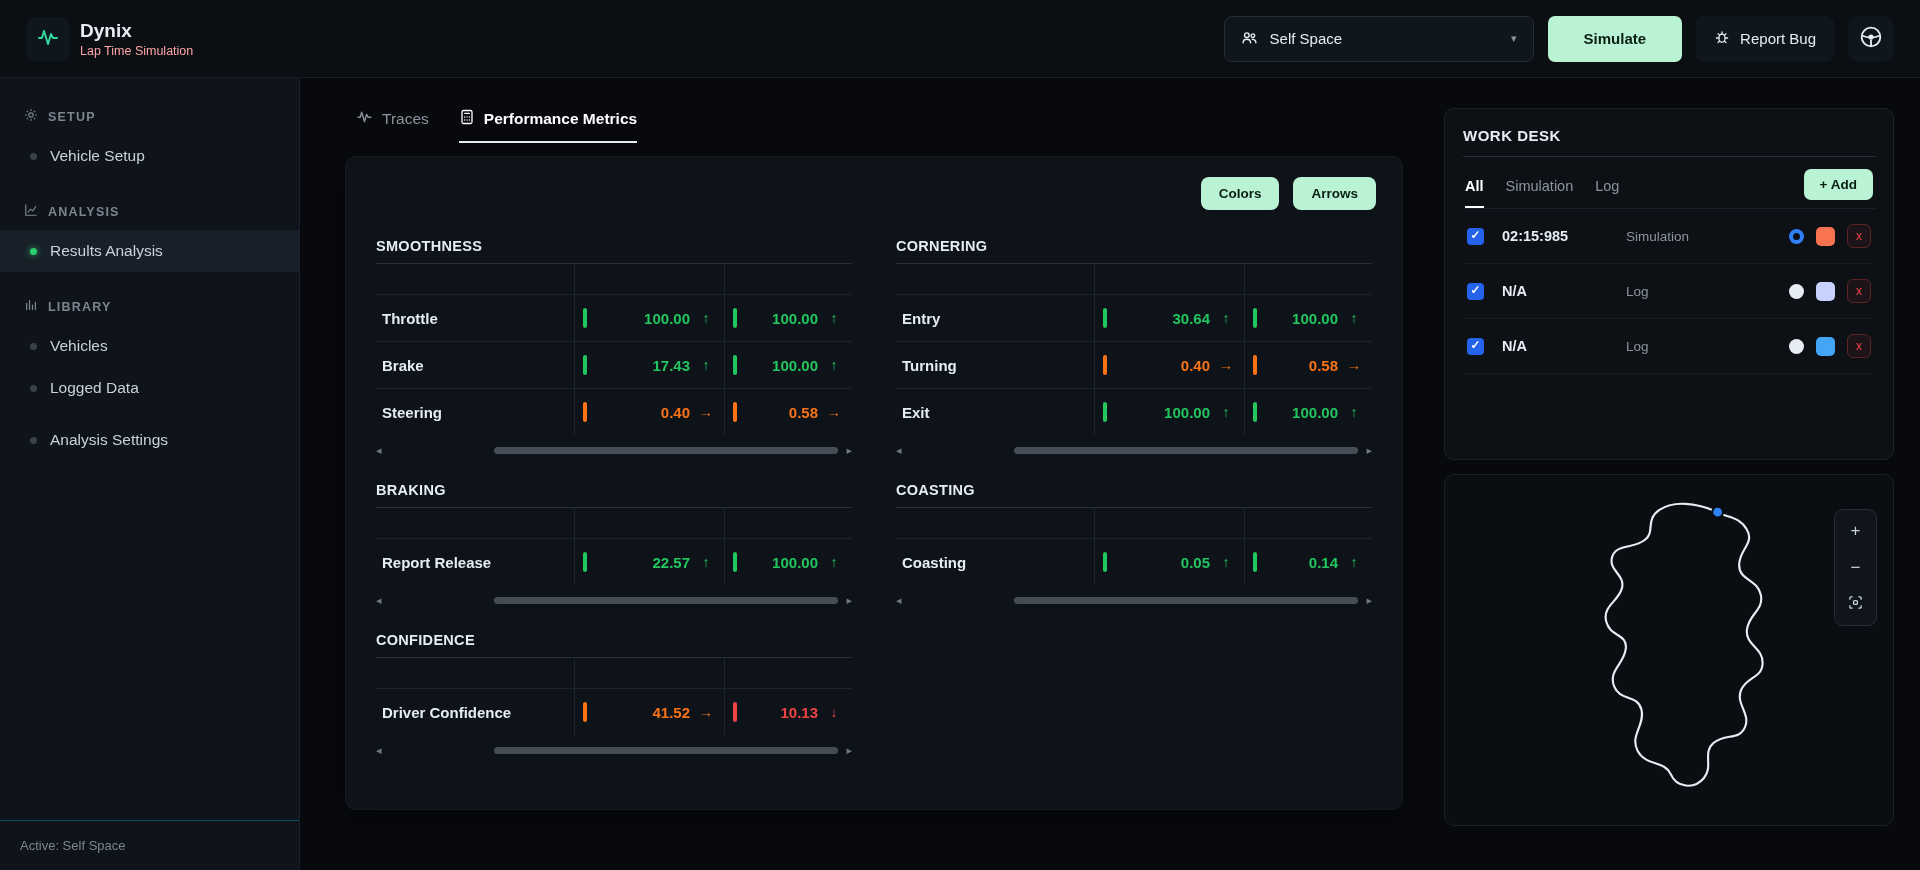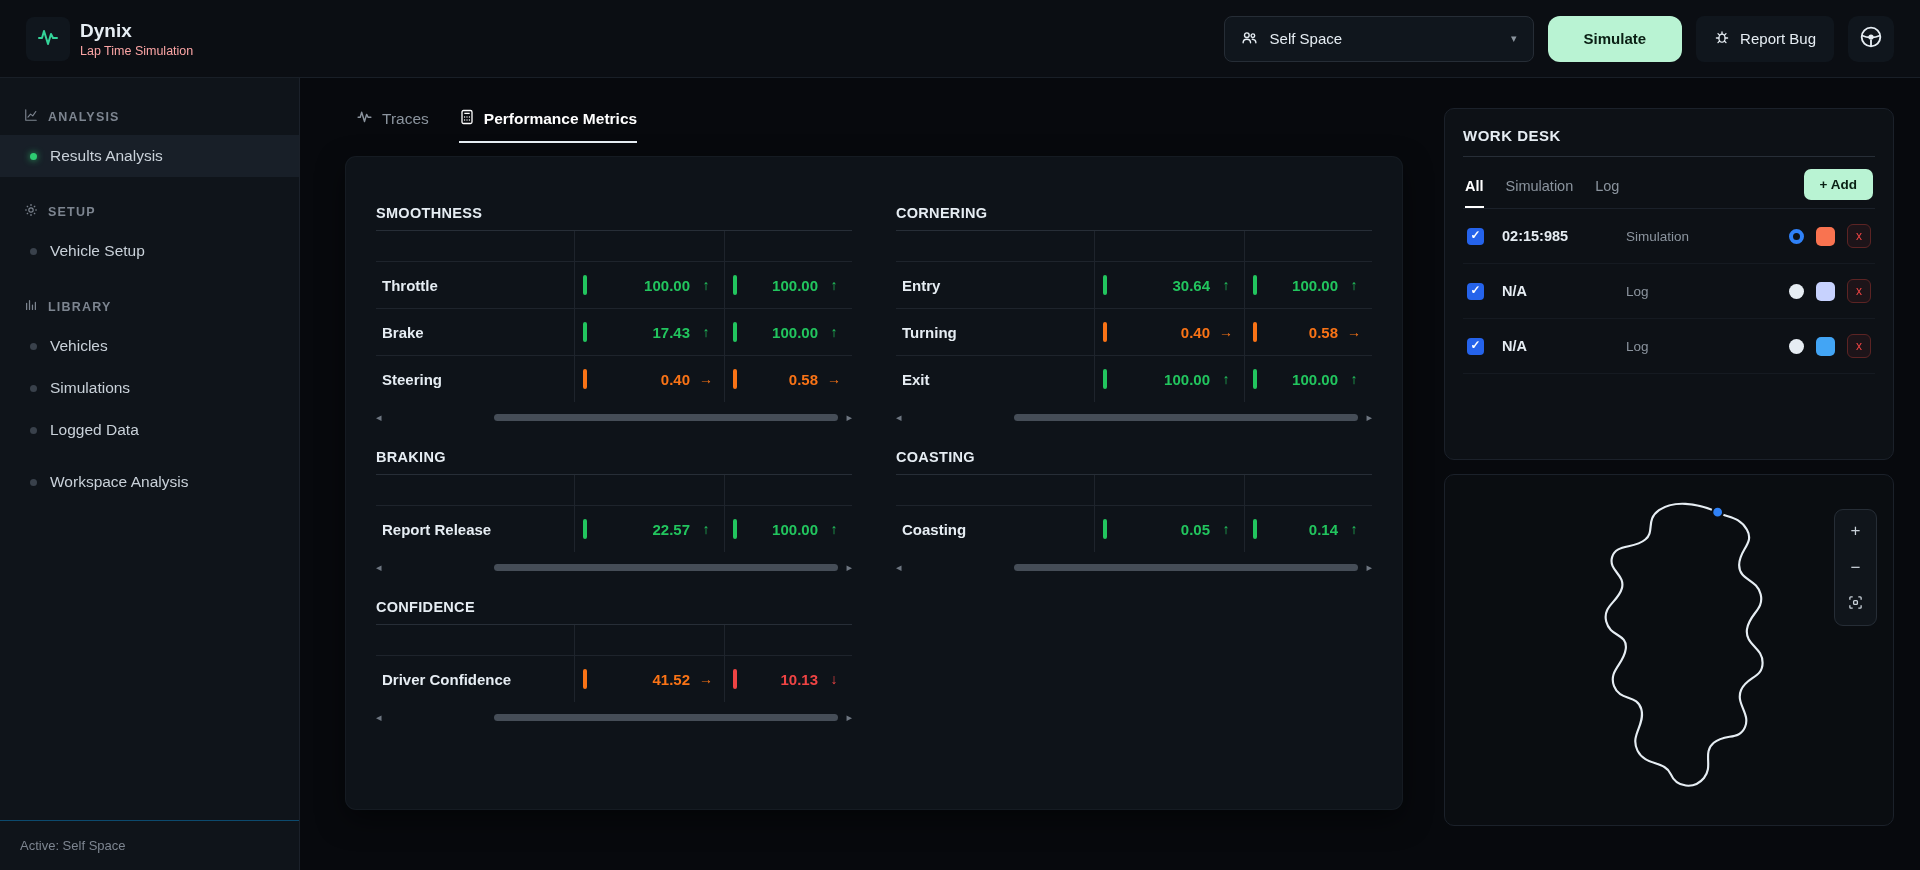--- a/index.html
+++ b/index.html
@@ -11,21 +11,21 @@
   .topbar{height:78px;flex:0 0 78px;display:flex;align-items:center;justify-content:space-between;
     padding:0 26px;background:#0b0e13;border-bottom:1px solid #191f27;}
   .brand{display:flex;align-items:center;gap:10px;}
   .logo{width:44px;height:44px;border-radius:8px;background:#10161d;display:flex;align-items:center;justify-content:center;color:#34d399;}
   .app-name{font-size:19px;font-weight:700;}
   .app-sub{font-size:12.5px;color:#fca5a5;margin-top:2px;}
   .topbar-right{display:flex;align-items:center;gap:14px;}
   .space-select{min-width:310px;height:46px;display:flex;align-items:center;gap:12px;background:#10161d;
     border:1px solid #262d36;border-radius:8px;color:#e6edf3;font-size:15px;padding:0 16px;cursor:pointer;font-family:inherit;}
   .space-select .caret{margin-left:auto;color:#8b949e;font-size:11px;}
-  .btn-mint{background:#b9f3d3;color:#0a1f14;border:none;border-radius:12px;font-weight:700;cursor:pointer;font-family:inherit;}
+  .btn-mint{background:#b9f3d3;color:#0a1f14;border:none;border-radius:7px;font-weight:700;cursor:pointer;font-family:inherit;}
   .simulate{height:46px;padding:0 36px;font-size:15px;}
   .report-bug{height:46px;display:flex;align-items:center;gap:10px;background:#10161d;border:none;border-radius:8px;
     color:#e6edf3;font-size:15px;padding:0 18px;cursor:pointer;font-family:inherit;}
   .profile{width:46px;height:46px;border-radius:10px;background:#10161d;border:none;color:#e6edf3;
     display:flex;align-items:center;justify-content:center;cursor:pointer;}
 
   
   .content{flex:1;display:flex;min-height:0;}
 
   
@@ -148,68 +148,64 @@
       </button>
     </div>
   </header>
 
   <div class="content">
 
     <aside class="sidebar">
       <div id="sidebar-sections">
           <div class="sb-section">
             <div class="sb-title">
+              <span><svg width="14" height="14" viewBox="0 0 16 16" fill="none" stroke="currentColor" stroke-width="1.3">
+                  <circle cx="8" cy="8" r="2.5"></circle>
+                  <path d="M8 1.2v2.1M8 12.7v2.1M1.2 8h2.1M12.7 8h2.1M3.2 3.2l1.5 1.5M11.3 11.3l1.5 1.5M12.8 3.2l-1.5 1.5M4.7 11.3l-1.5 1.5"></path>
+                </svg></span>
+              <span>SETUP</span>
+            </div>
+            <div class="sb-item">
+              <span class="dot"></span>
+              <span>Vehicle Setup</span>
+            </div>
+          </div>
+          <div class="sb-section">
+            <div class="sb-title">
               <span><svg width="14" height="14" viewBox="0 0 16 16" fill="none" stroke="currentColor" stroke-width="1.3" stroke-linecap="round" stroke-linejoin="round">
                   <path d="M2 2v12h12"></path>
                   <path d="M4.5 10.5 7.5 7l2.5 2 3.5-5"></path>
                 </svg></span>
               <span>ANALYSIS</span>
             </div>
             <div class="sb-item active">
               <span class="dot on"></span>
               <span>Results Analysis</span>
-            </div>
-          </div>
-          <div class="sb-section">
-            <div class="sb-title">
-              <span><svg width="14" height="14" viewBox="0 0 16 16" fill="none" stroke="currentColor" stroke-width="1.3">
-                  <circle cx="8" cy="8" r="2.5"></circle>
-                  <path d="M8 1.2v2.1M8 12.7v2.1M1.2 8h2.1M12.7 8h2.1M3.2 3.2l1.5 1.5M11.3 11.3l1.5 1.5M12.8 3.2l-1.5 1.5M4.7 11.3l-1.5 1.5"></path>
-                </svg></span>
-              <span>SETUP</span>
-            </div>
-            <div class="sb-item">
-              <span class="dot"></span>
-              <span>Vehicle Setup</span>
             </div>
           </div>
           <div class="sb-section">
             <div class="sb-title">
               <span><svg width="14" height="14" viewBox="0 0 16 16" fill="none" stroke="currentColor" stroke-width="1.4" stroke-linecap="round">
                   <path d="M3 13V6M6.3 13V3M9.7 13V8M13 13V5"></path>
                 </svg></span>
               <span>LIBRARY</span>
             </div>
             <div class="sb-item">
               <span class="dot"></span>
               <span>Vehicles</span>
             </div>
             <div class="sb-item">
               <span class="dot"></span>
-              <span>Simulations</span>
-            </div>
-            <div class="sb-item">
-              <span class="dot"></span>
               <span>Logged Data</span>
             </div>
           </div>
           <div class="sb-section">
             <div class="sb-item">
               <span class="dot"></span>
-              <span>Workspace Analysis</span>
+              <span>Analysis Settings</span>
             </div>
           </div>
         </div>
       <div class="sidebar-footer">Active: Self Space</div>
     </aside>
 
     <main class="main">
       <div class="tabs">
         <div class="tab">
           <span>
@@ -230,20 +226,24 @@
                 <circle cx="5.6" cy="11" r=".7" fill="currentColor" stroke="none"></circle>
                 <circle cx="8" cy="11" r=".7" fill="currentColor" stroke="none"></circle>
                 <circle cx="10.4" cy="11" r=".7" fill="currentColor" stroke="none"></circle>
               </svg>
           </span>
           <span>Performance Metrics</span>
         </div>
       </div>
 
       <div class="metrics-panel">
+        <div class="panel-toolbar">
+          <button class="btn-mint btn-sm">Colors</button>
+          <button class="btn-mint btn-sm">Arrows</button>
+        </div>
         <div class="metrics-grid">
           <div class="mcol" id="metrics-left">
               <section class="msec">
                 <div class="mtitle">SMOOTHNESS</div>
                 <div class="mtable">
                   <div class="mrow spacer">
                     <div class="mc lab"></div>
                     <div class="mc val"></div>
                     <div class="mc val"></div>
                   </div>

